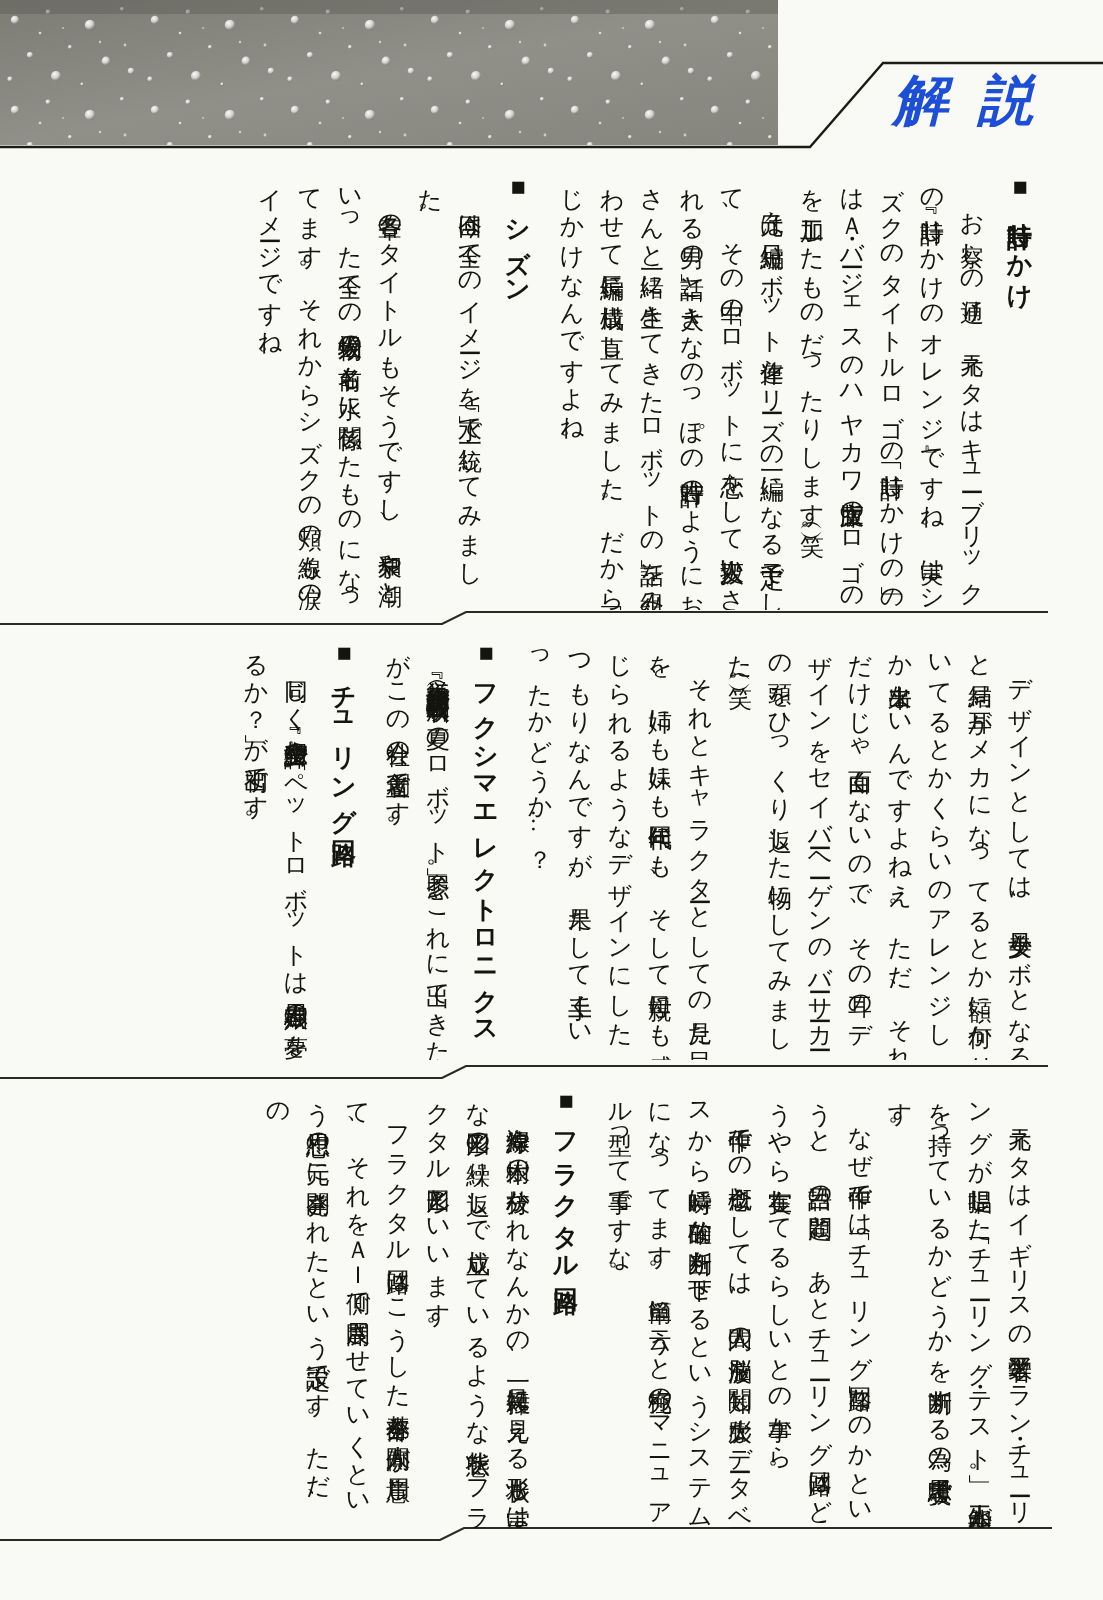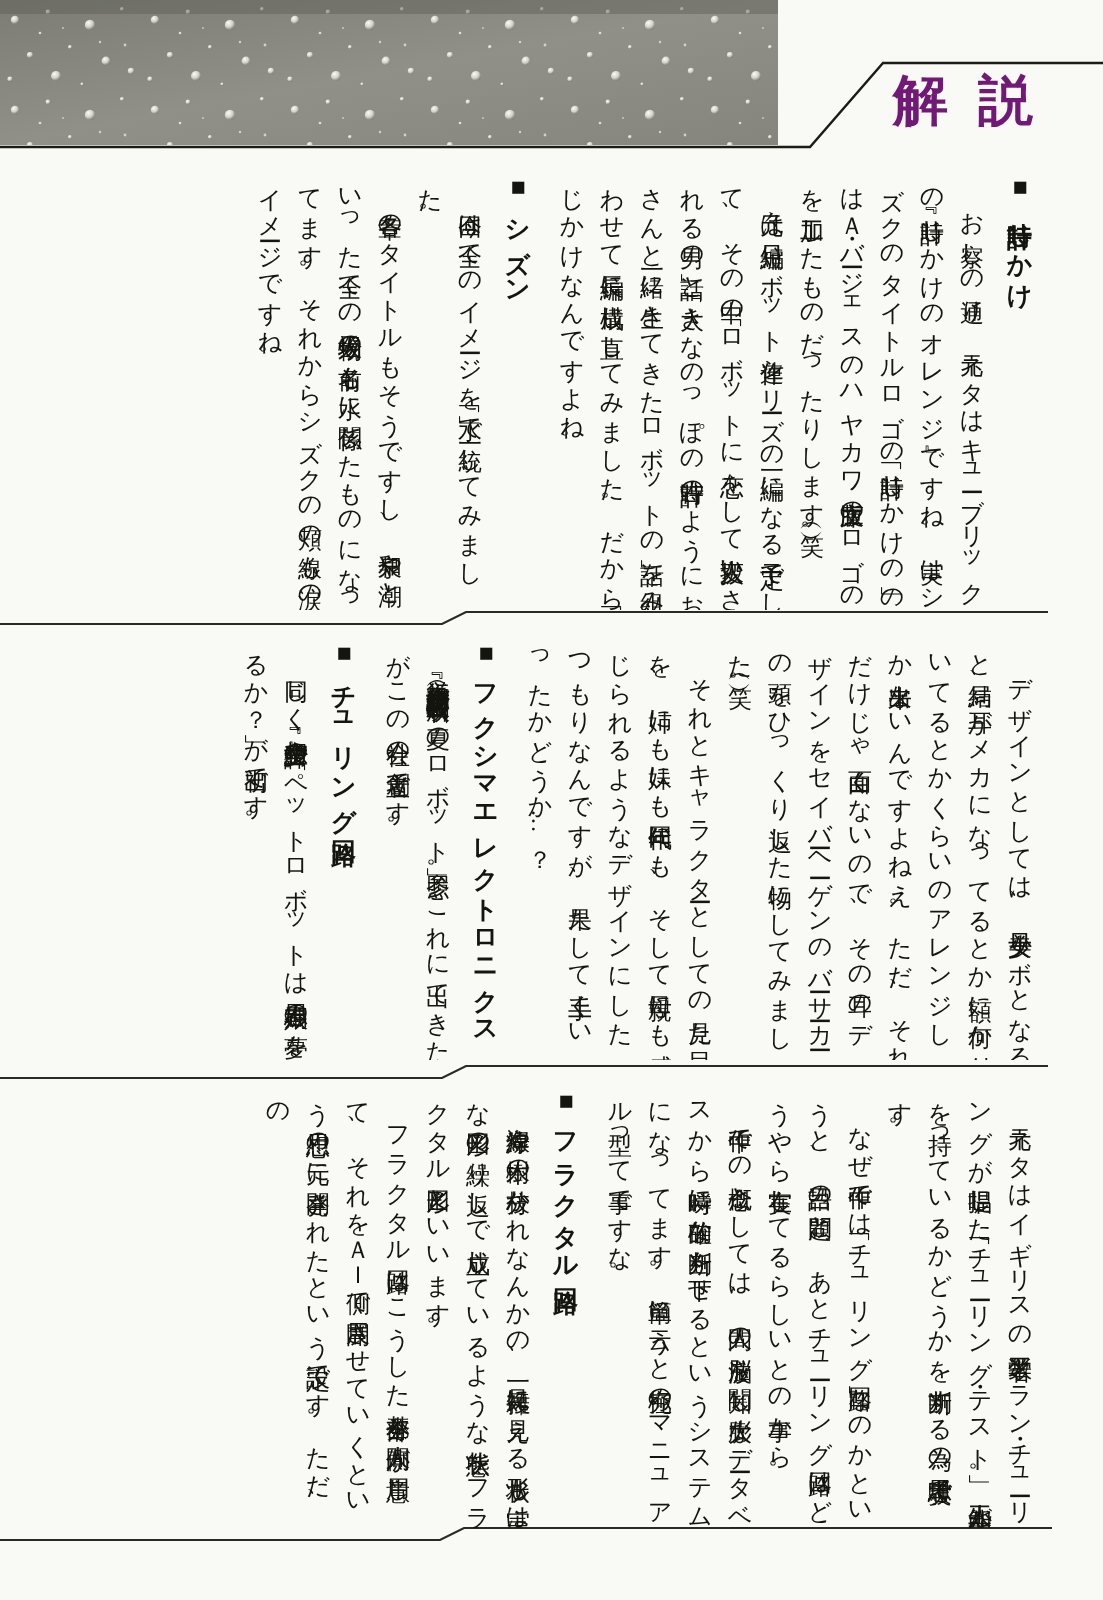--- a/index.html
+++ b/index.html
@@ -13,22 +13,23 @@
   
   .photo{
     position:absolute;left:0;top:0;width:778px;height:145px;
     display:block;
   }
   .page-title{
     position:absolute;top:64px;left:893px;
     font-size:55px;font-weight:bold;
     letter-spacing:0.55em;
     font-family:"Liberation Serif","DejaVu Serif",serif;
-    color:#701a75;
+    color:#1d4ed8;
     white-space:nowrap;
+    font-style:italic;
   }
   .lines-overlay{
     position:absolute;left:0;top:0;width:1103px;height:1600px;
     pointer-events:none;
   }
   
   .band{
     position:absolute;right:63px;width:920px;
     writing-mode:vertical-rl;
     -webkit-writing-mode:vertical-rl;

